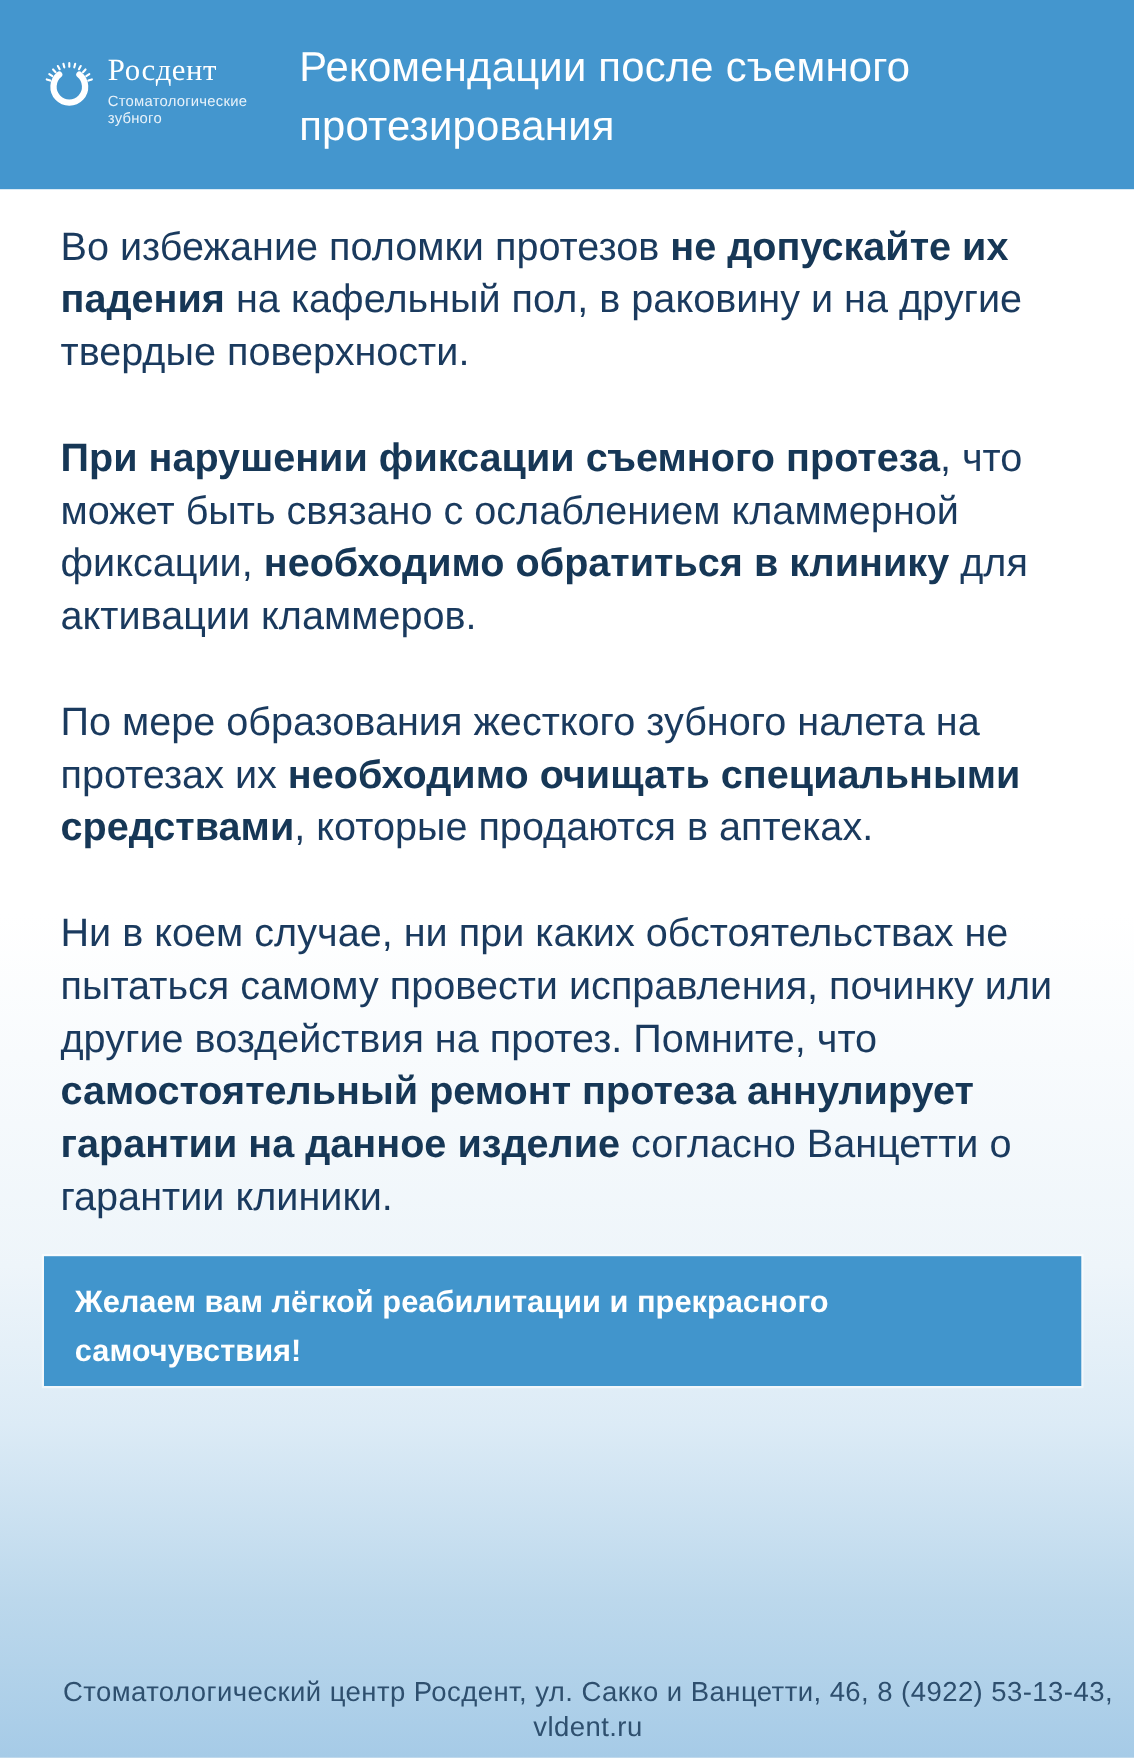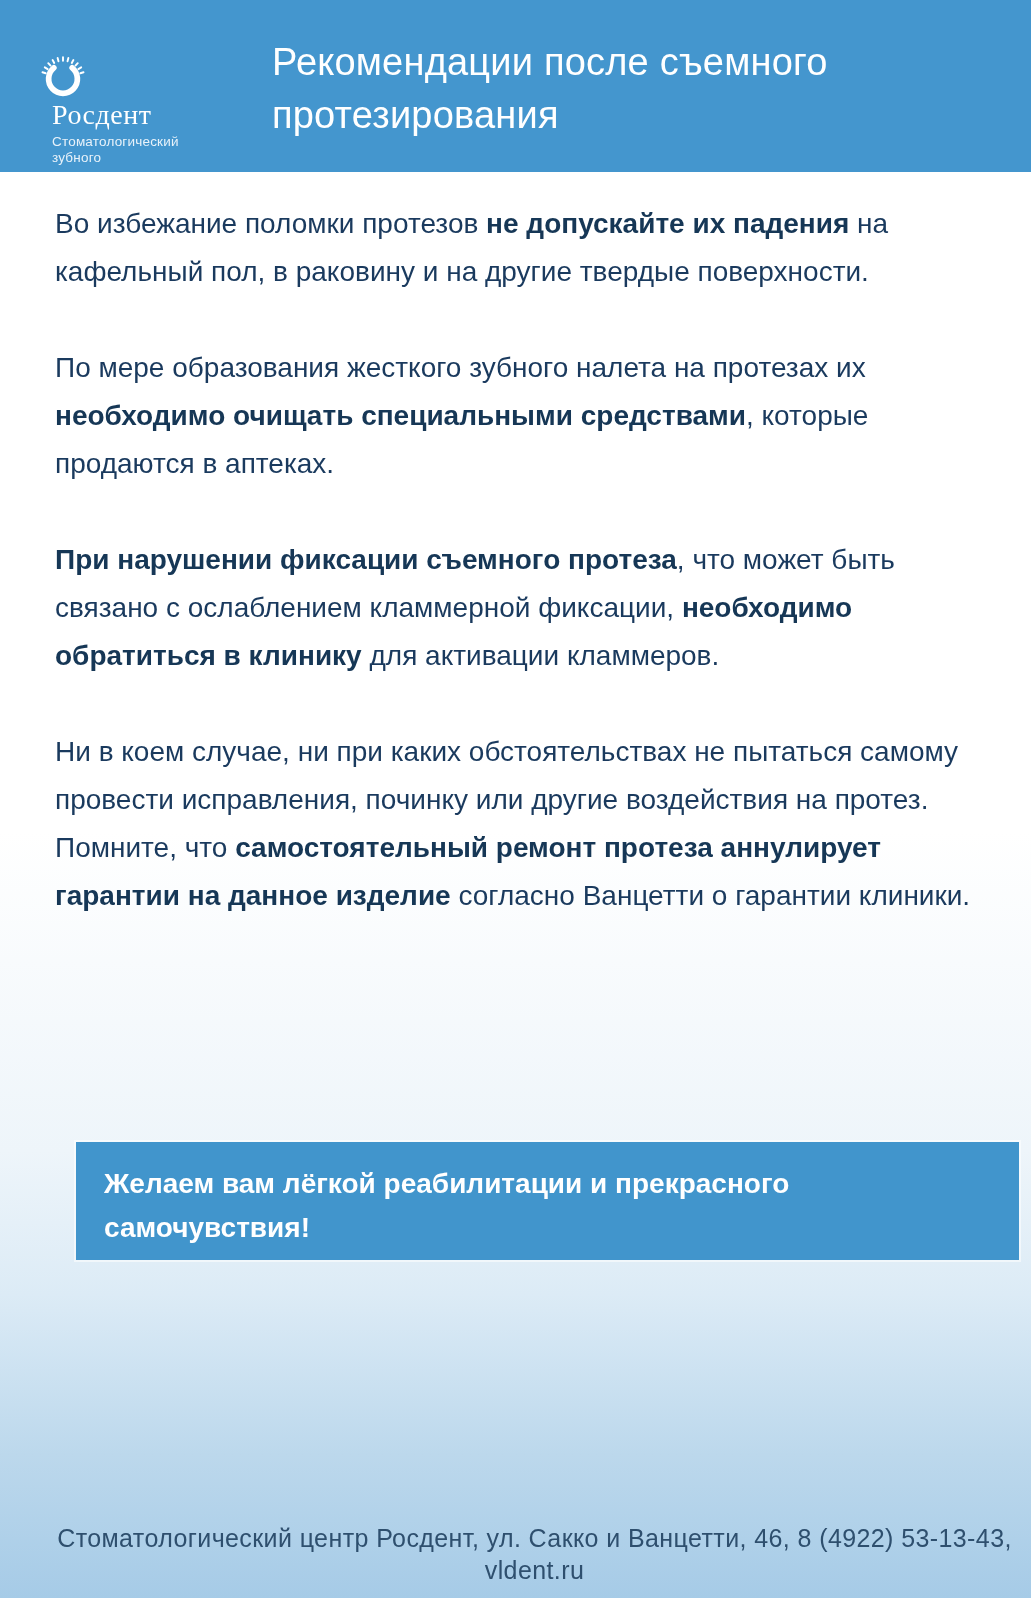--- a/index.html
+++ b/index.html
@@ -11,42 +11,42 @@
     background:linear-gradient(180deg,#ffffff 0%,#ffffff 52%,#eef5fa 72%,#dcebf6 81%,#bcd8ec 91%,#a6cbe7 100%);
     font-family:"Liberation Sans","DejaVu Sans",sans-serif;
   }
   
   .header{
     position:absolute;top:0;left:0;right:0;height:172px;
     display:flex;align-items:flex-start;
   }
   .logo{
     position:absolute;left:40px;top:50px;
-    display:flex;flex-direction:column;color:#ffffff;
+    display:flex;color:#ffffff;
   }
   .logo-icon{width:46px;height:48px;margin-top:2px;}
   .logo-text{margin-left:12px;}
   .logo-name{
     font-family:"Liberation Serif","DejaVu Serif",serif;
     font-size:28px;line-height:30px;letter-spacing:.5px;color:#ffffff;
   }
   .logo-sub{
     font-size:13.5px;line-height:16px;color:#e8f2fa;letter-spacing:.2px;margin-top:4px;
   }
   .header-title{
     position:absolute;left:272px;top:36px;
     width:640px;
     color:#ffffff;
     font-size:38px;line-height:53px;font-weight:400;letter-spacing:.2px;
   }
   
   .content{
     position:absolute;left:55px;top:200px;width:924px;
     color:#1a3a5e;
-    font-size:28px;line-height:48px;
+    font-size:36px;line-height:48px;
   }
   .content p{margin:0 0 48px 0;}
   .content b{font-weight:bold;color:#163756;}
   
   .banner{
     position:absolute;left:40px;top:1142px;width:943px;height:118px;
     box-sizing:border-box;
     padding:20px 30px 0 28px;
     box-shadow:0 0 0 2px rgba(255,255,255,.55);
     color:#ffffff;font-weight:bold;font-size:28px;line-height:44px;
@@ -78,34 +78,34 @@
           <line x1="19.27" y1="9.59" x2="18.40" y2="6.20"></line>
           <line x1="14.84" y1="11.36" x2="13.16" y2="8.29"></line>
           <line x1="11.00" y1="14.15" x2="8.61" y2="11.60"></line>
           <line x1="7.96" y1="17.82" x2="5.01" y2="15.94"></line>
           <line x1="5.93" y1="22.13" x2="2.60" y2="21.05"></line>
         </g>
       </svg>
       <div class="logo-text">
         <div class="logo-name">Росдент</div>
         <div class="logo-sub">
-          <div>Стоматологический</div>
+          <div>Стоматологические</div>
           <div>зубного</div>
         </div>
       </div>
     </div>
     <div class="header-title">Рекомендации после съемного протезирования</div>
   </div>
 
   <div class="content" id="content">
       <p><span>Во избежание поломки протезов </span><b>не допускайте их падения</b><span> на кафельный пол, в раковину и на другие твердые поверхности.</span></p>
+      <p><b>При нарушении фиксации съемного протеза</b><span>, что может быть связано с ослаблением кламмерной фиксации, </span><b>необходимо обратиться в клинику</b><span> для активации кламмеров.</span></p>
       <p><span>По мере образования жесткого зубного налета на протезах их </span><b>необходимо очищать специальными средствами</b><span>, которые продаются в аптеках.</span></p>
-      <p><b>При нарушении фиксации съемного протеза</b><span>, что может быть связано с ослаблением кламмерной фиксации, </span><b>необходимо обратиться в клинику</b><span> для активации кламмеров.</span></p>
       <p><span>Ни в коем случае, ни при каких обстоятельствах не пытаться самому провести исправления, починку или другие воздействия на протез. Помните, что </span><b>самостоятельный ремонт протеза аннулирует гарантии на данное изделие</b><span> согласно Ванцетти о гарантии клиники.</span></p>
     </div>
 
-  <div class="banner" style="background: rgb(65, 149, 204); margin-left: 36px;">
+  <div class="banner" style="background: rgb(65, 149, 204);">
     <span>Желаем вам лёгкой реабилитации и прекрасного самочувствия!</span>
   </div>
 
   <div class="footer">Стоматологический центр Росдент, ул. Сакко и Ванцетти, 46, 8 (4922) 53-13-43, vldent.ru</div>
 
 </div>
 
 </body></html>

